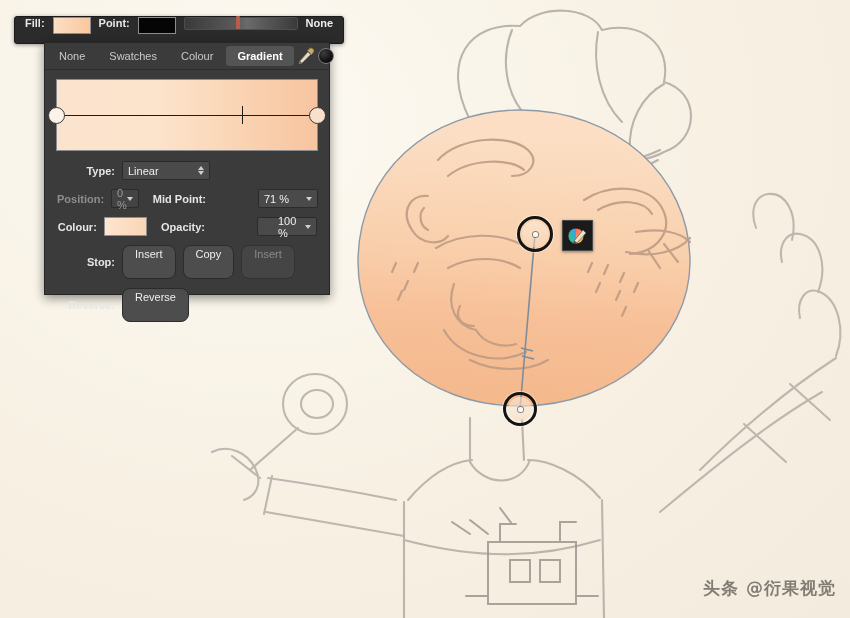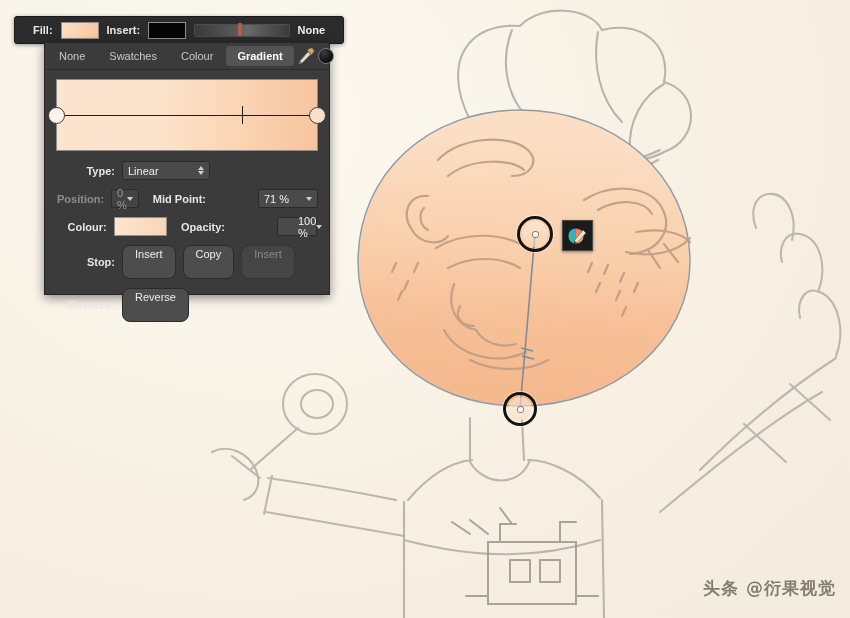--- a/index.html
+++ b/index.html
@@ -44,21 +44,21 @@
     position:absolute;left:562px;top:220px;width:29px;height:29px;
     background:#1b1b1b;border:1px solid #4a4a4a;
     display:flex;align-items:center;justify-content:center;
     box-shadow:0 1px 3px rgba(0,0,0,.45);
   }
 
   
   #fillbar{
     position:absolute;left:14px;top:16px;width:330px;height:28px;
     background:#2b2b2b;border:1px solid #1b1b1b;border-radius:3px;
-    display:flex;align-items:center;gap:8px;padding:0 18px;
+    display:flex;align-items:flex-start;gap:8px;padding:0 10px;
     box-sizing:border-box;
     box-shadow:0 1px 4px rgba(0,0,0,.4);
     color:#e8e8e8;font-size:11px;font-weight:bold;
   }
   .sw{width:38px;height:17px;border:1px solid #8d8d8d;box-sizing:border-box;}
   #fill-swatch{background:linear-gradient(90deg,#fcdfc4 0%,#f9c79f 100%);}
   #stroke-swatch{background:#050505;}
   #stroke-slider{
     position:relative;flex:1;height:11px;
     background:linear-gradient(90deg,#3a3a3a 0%,#5a5a5a 45%,#6a6a6a 55%,#3a3a3a 100%);
@@ -134,21 +134,21 @@
   .stepper{display:flex;flex-direction:column;gap:1px;line-height:0;}
   .stepper i{
     display:block;width:0;height:0;border-left:3px solid transparent;
     border-right:3px solid transparent;
   }
   .stepper i.up{border-bottom:4px solid #cfcfcf;}
   .stepper i.dn{border-top:4px solid #cfcfcf;}
   .caret{width:0;height:0;border-left:3px solid transparent;border-right:3px solid transparent;border-top:4px solid #cfcfcf;}
   #pos-field{width:60px;justify-content:space-between;}
   #mid-field{width:60px;justify-content:space-between;}
-  #opa-field{width:40px;justify-content:space-between;padding-left:20px;}
+  #opa-field{width:60px;justify-content:space-between;padding-left:20px;}
   #colour-field{
     width:62px;height:19px;background:#fbe0c5;border:1px solid #8f8f8f;
     box-sizing:border-box;
     background-image:linear-gradient(100deg,#fde6d0 0%,#fbdcc0 60%,#f8d4b4 100%);
   }
   .btn{
     background:#4d4d4d;border:1px solid #2b2b2b;border-radius:8px;
     color:#ededed;font-size:11px;height:34px;line-height:17px;
     padding:0 12px;box-sizing:border-box;margin-right:7px;cursor:default;
     white-space:nowrap;
@@ -323,21 +323,21 @@
   </div>
 
   <div id="watermark">
     <span>头条 @衍果视觉</span>
   </div>
 </div>
 
 <div id="fillbar">
   <span>Fill:</span>
   <div id="fill-swatch" class="sw"></div>
-  <span>Insert:</span>
+  <span>Point:</span>
   <div id="stroke-swatch" class="sw"></div>
   <div id="stroke-slider">
     <div class="knob"></div>
   </div>
   <span id="none-label">None</span>
 </div>
 
 <div id="panel">
 
   <div id="tabbar">

